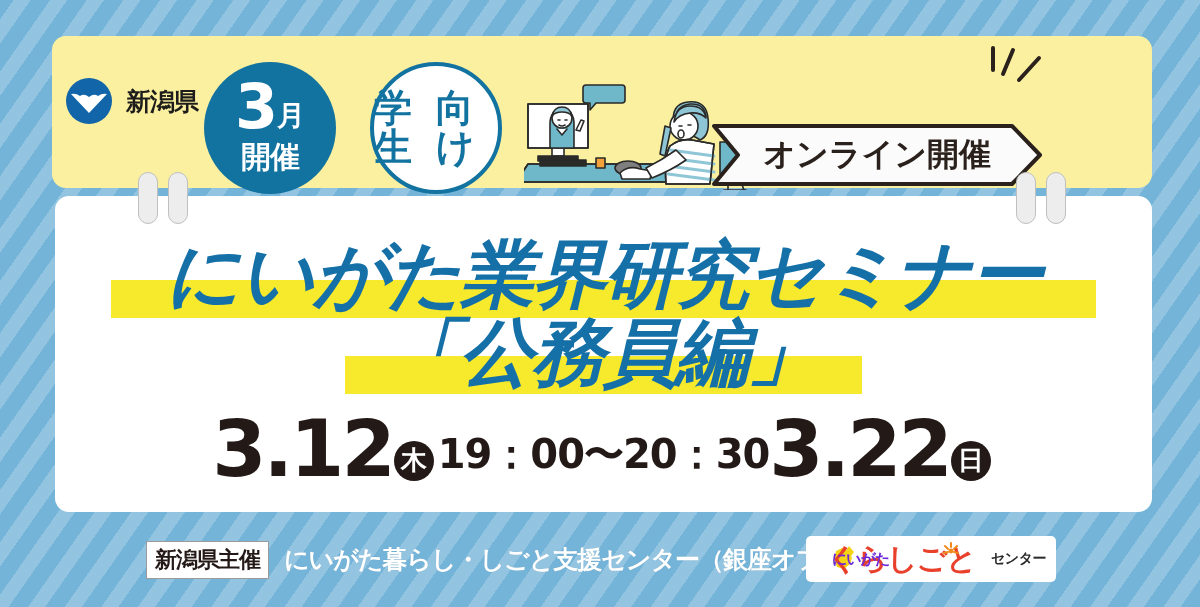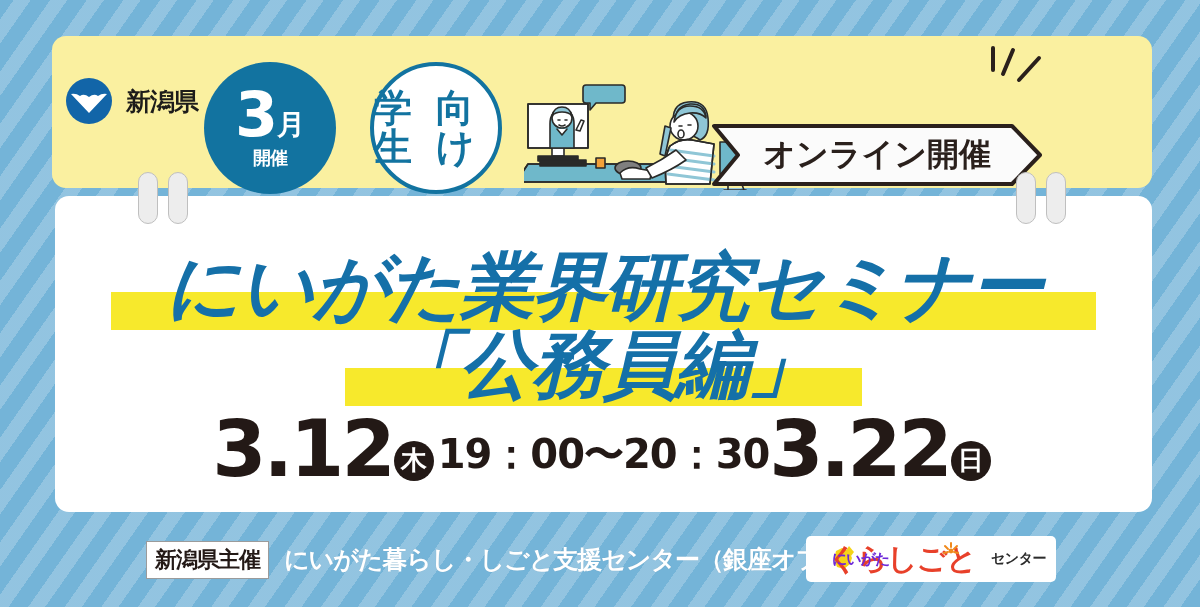--- a/index.html
+++ b/index.html
@@ -49,21 +49,21 @@
   .month-circle{
     position:absolute; left:152px; top:26px;
     width:132px; height:132px; border-radius:50%;
     background:#1273A0; color:#fff;
     display:flex; flex-direction:column; align-items:center; justify-content:center;
     z-index:5;
   }
   .month-circle .row1{ display:flex; align-items:flex-end; line-height:.92; }
   .month-circle .big{ font-size:62px; font-weight:700; letter-spacing:-2px; }
   .month-circle .sm{ font-size:28px; font-weight:700; padding-bottom:6px; margin-left:1px;}
-  .month-circle .row2{ font-size:18px; font-weight:700; margin-top:2px; letter-spacing:-1px;}
+  .month-circle .row2{ font-size:30px; font-weight:700; margin-top:2px; letter-spacing:-1px;}
 
   
   .target-circle{
     position:absolute; left:318px; top:26px;
     width:132px; height:132px; border-radius:50%;
     background:#FFFFFF; border:4px solid #1273A0; color:#1273A0;
     display:flex; flex-direction:row; align-items:center; justify-content:center;
     z-index:4;
   }
   .target-circle div{ font-size:38px; font-weight:700; line-height:1.02; letter-spacing:-1px;}
@@ -242,21 +242,21 @@
     </g>
   </svg>
 
   <div class="clip" style="left:138px; top:172px;"></div>
   <div class="clip" style="left:168px; top:172px;"></div>
   <div class="clip" style="left:1016px; top:172px;"></div>
   <div class="clip" style="left:1046px; top:172px;"></div>
 
   <div class="main-card">
 
-    <div class="tline" id="title1" style="margin-top:42px; height:84px;">
+    <div class="tline" id="title1" style="margin-top:30px; height:84px;">
       <div class="hl" style="left:56px; right:56px; top:54px; height:38px;"></div>
       <span class="ttext">にいがた業界研究セミナー</span>
     </div>
 
     <div class="tline" id="title2" style="margin-top:-6px; height:86px;">
       <div class="hl" style="left:290px; right:290px; top:52px; height:38px;"></div>
       <span class="ttext">「公務員編」</span>
     </div>
 
     <div class="dates">

